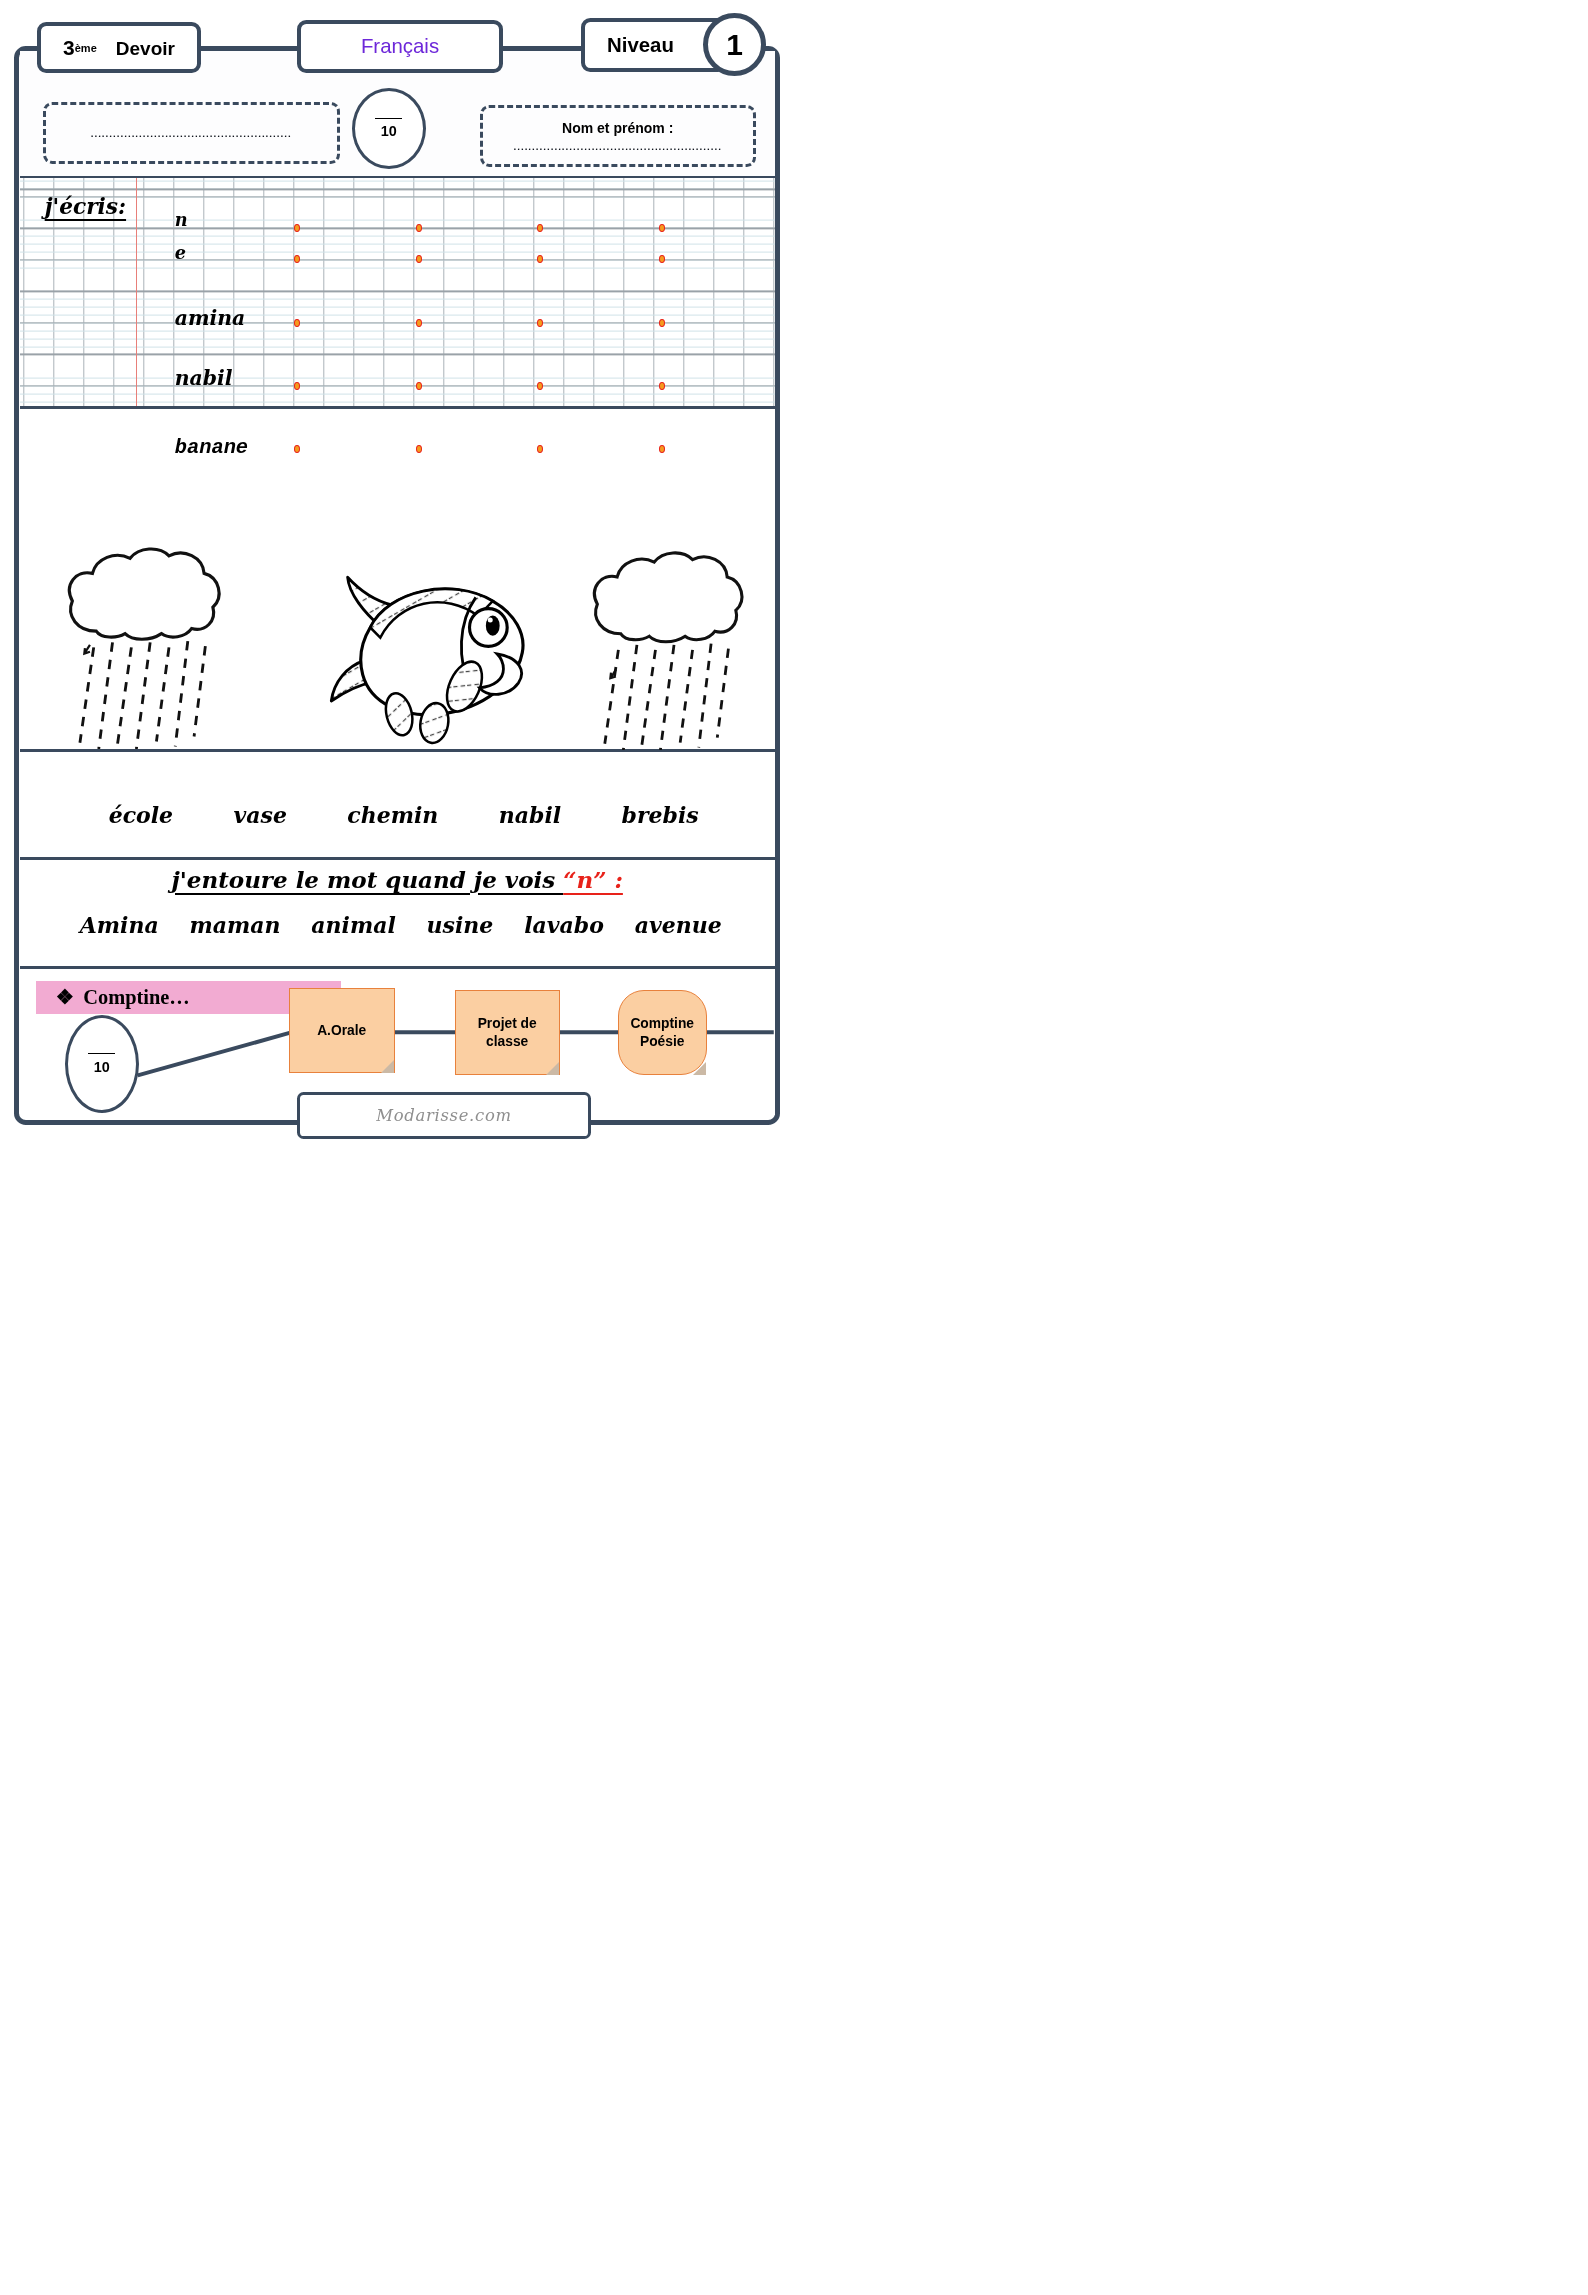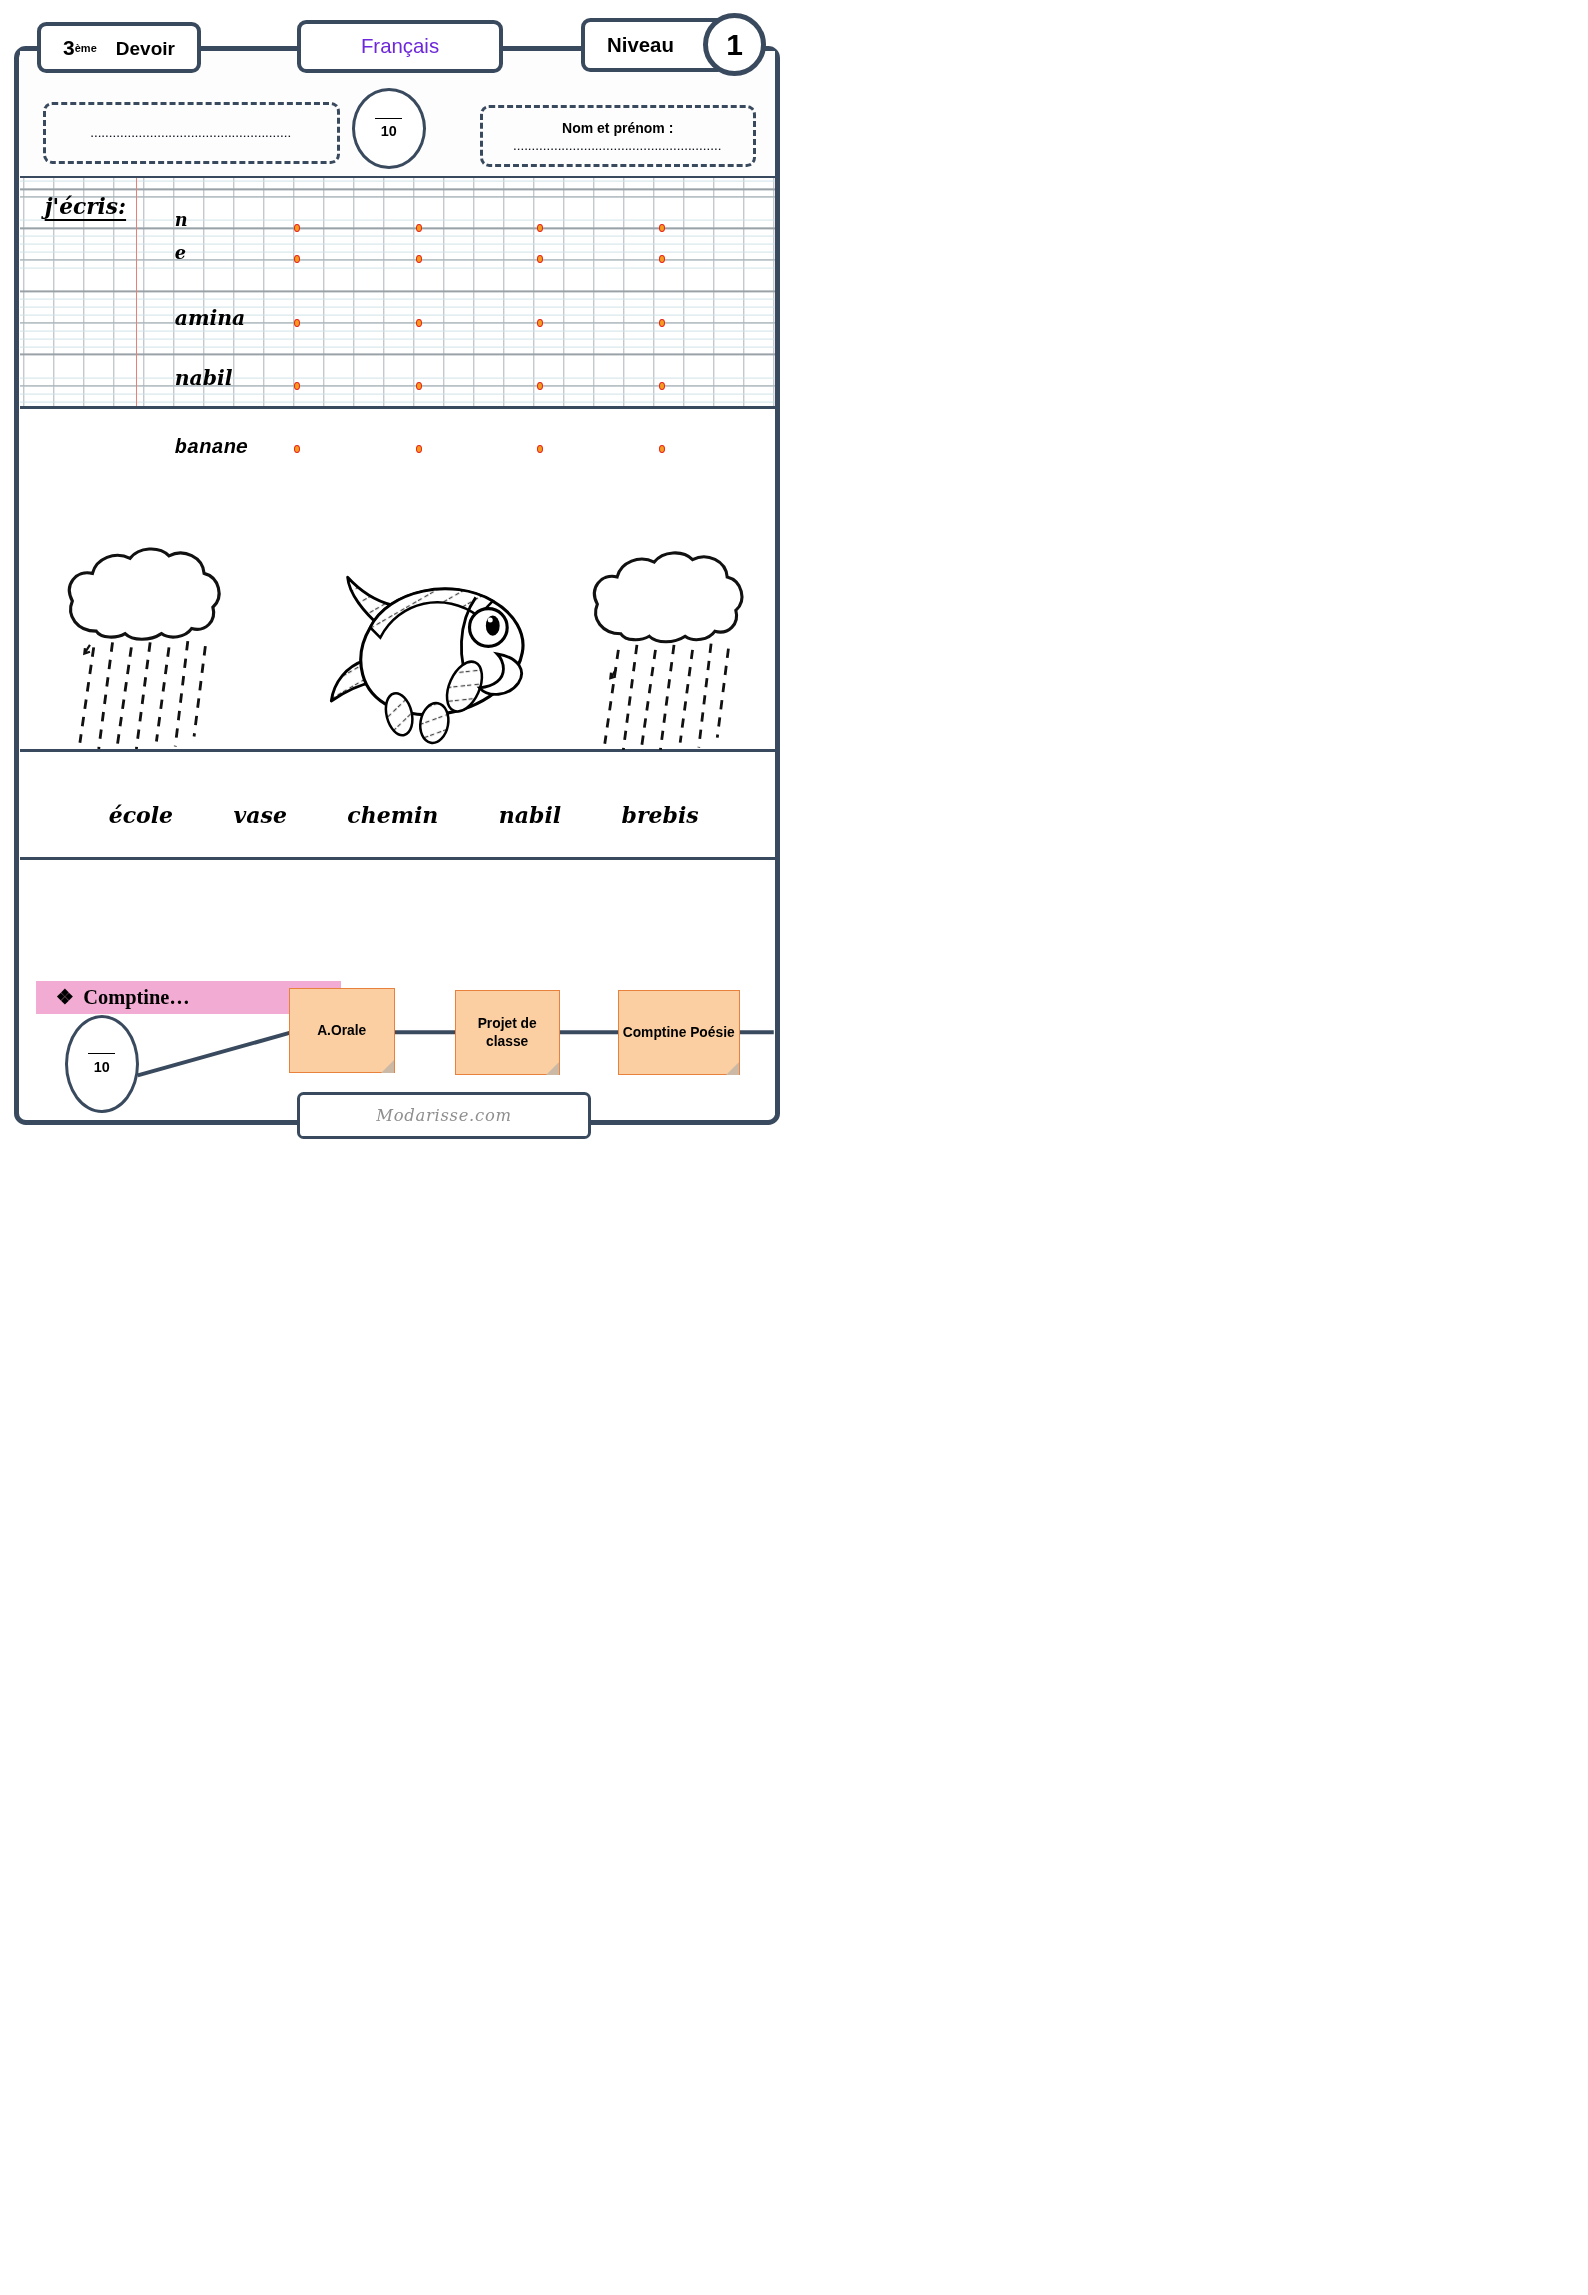--- a/index.html
+++ b/index.html
@@ -79,21 +79,21 @@
   .score-comptine{left:45px;top:43px;width:74px;height:98px;}
   .conn-svg{position:absolute;left:0;top:0;width:755px;height:142px;}
   .note{position:absolute;box-sizing:border-box;background:#fbcfa2;border:1.3px solid #e8813c;
       display:flex;align-items:center;justify-content:center;text-align:center;
       font-size:13.8px;font-weight:bold;color:#000;padding:3.9px;line-height:1.3;z-index:3;}
   .note::after{content:"";position:absolute;right:-0.7px;bottom:-0.7px;width:0;height:0;
       border-style:solid;border-width:0 0 13px 13px;
       border-color:transparent transparent #cbb9a5 transparent;}
   .note-1{left:269px;top:16.4px;width:106px;height:85px;}
   .note-2{left:435px;top:18.4px;width:105px;height:85px;}
-  .note-3{left:598px;top:18.4px;width:122px;height:85px;}
+  .note-3{left:598px;top:18.4px;width:89px;height:85px;border-radius:26px;}
   
   .footer-box{position:absolute;left:297px;top:1092px;width:294px;height:47px;box-sizing:border-box;
       border:3.9px solid #3a4a5e;border-radius:6.6px;background:#fff;z-index:8;
       display:flex;align-items:center;justify-content:center;}
   .footer-text{font-family:"DejaVu Serif",serif;font-style:italic;font-size:16.4px;color:#8f8f8f;
       letter-spacing:0.7px;}
 </style>
 </head>
 <body>
 
@@ -216,20 +216,33 @@
     <div class="section sec-entoure-e">
       <div class="words-row row-e cursive">
         <span>école</span>
         <span>vase</span>
         <span>chemin</span>
         <span>nabil</span>
         <span>brebis</span>
       </div>
     </div>
 
+    <div class="section sec-entoure-n">
+      <div class="sec-title cursive" style="top:2.6px;">
+        <span class="u-black">j'entoure le mot quand je vois </span><span class="u-red">“n” :</span>
+      </div>
+      <div class="words-row row-n cursive">
+        <span>Amina</span>
+        <span>maman</span>
+        <span>animal</span>
+        <span>usine</span>
+        <span>lavabo</span>
+        <span>avenue</span>
+      </div>
+    </div>
 
     <div class="section sec-comptine">
       <svg class="conn-svg" viewBox="0 0 1150 217">
         <line x1="178" y1="158" x2="414" y2="92" stroke="#3a4a5e" stroke-width="6"></line>
         <line x1="414" y1="92" x2="1150" y2="92" stroke="#3a4a5e" stroke-width="6"></line>
       </svg>
       <div class="pink-label">
         <span>❖</span>
         <span>Comptine…</span>
       </div>

